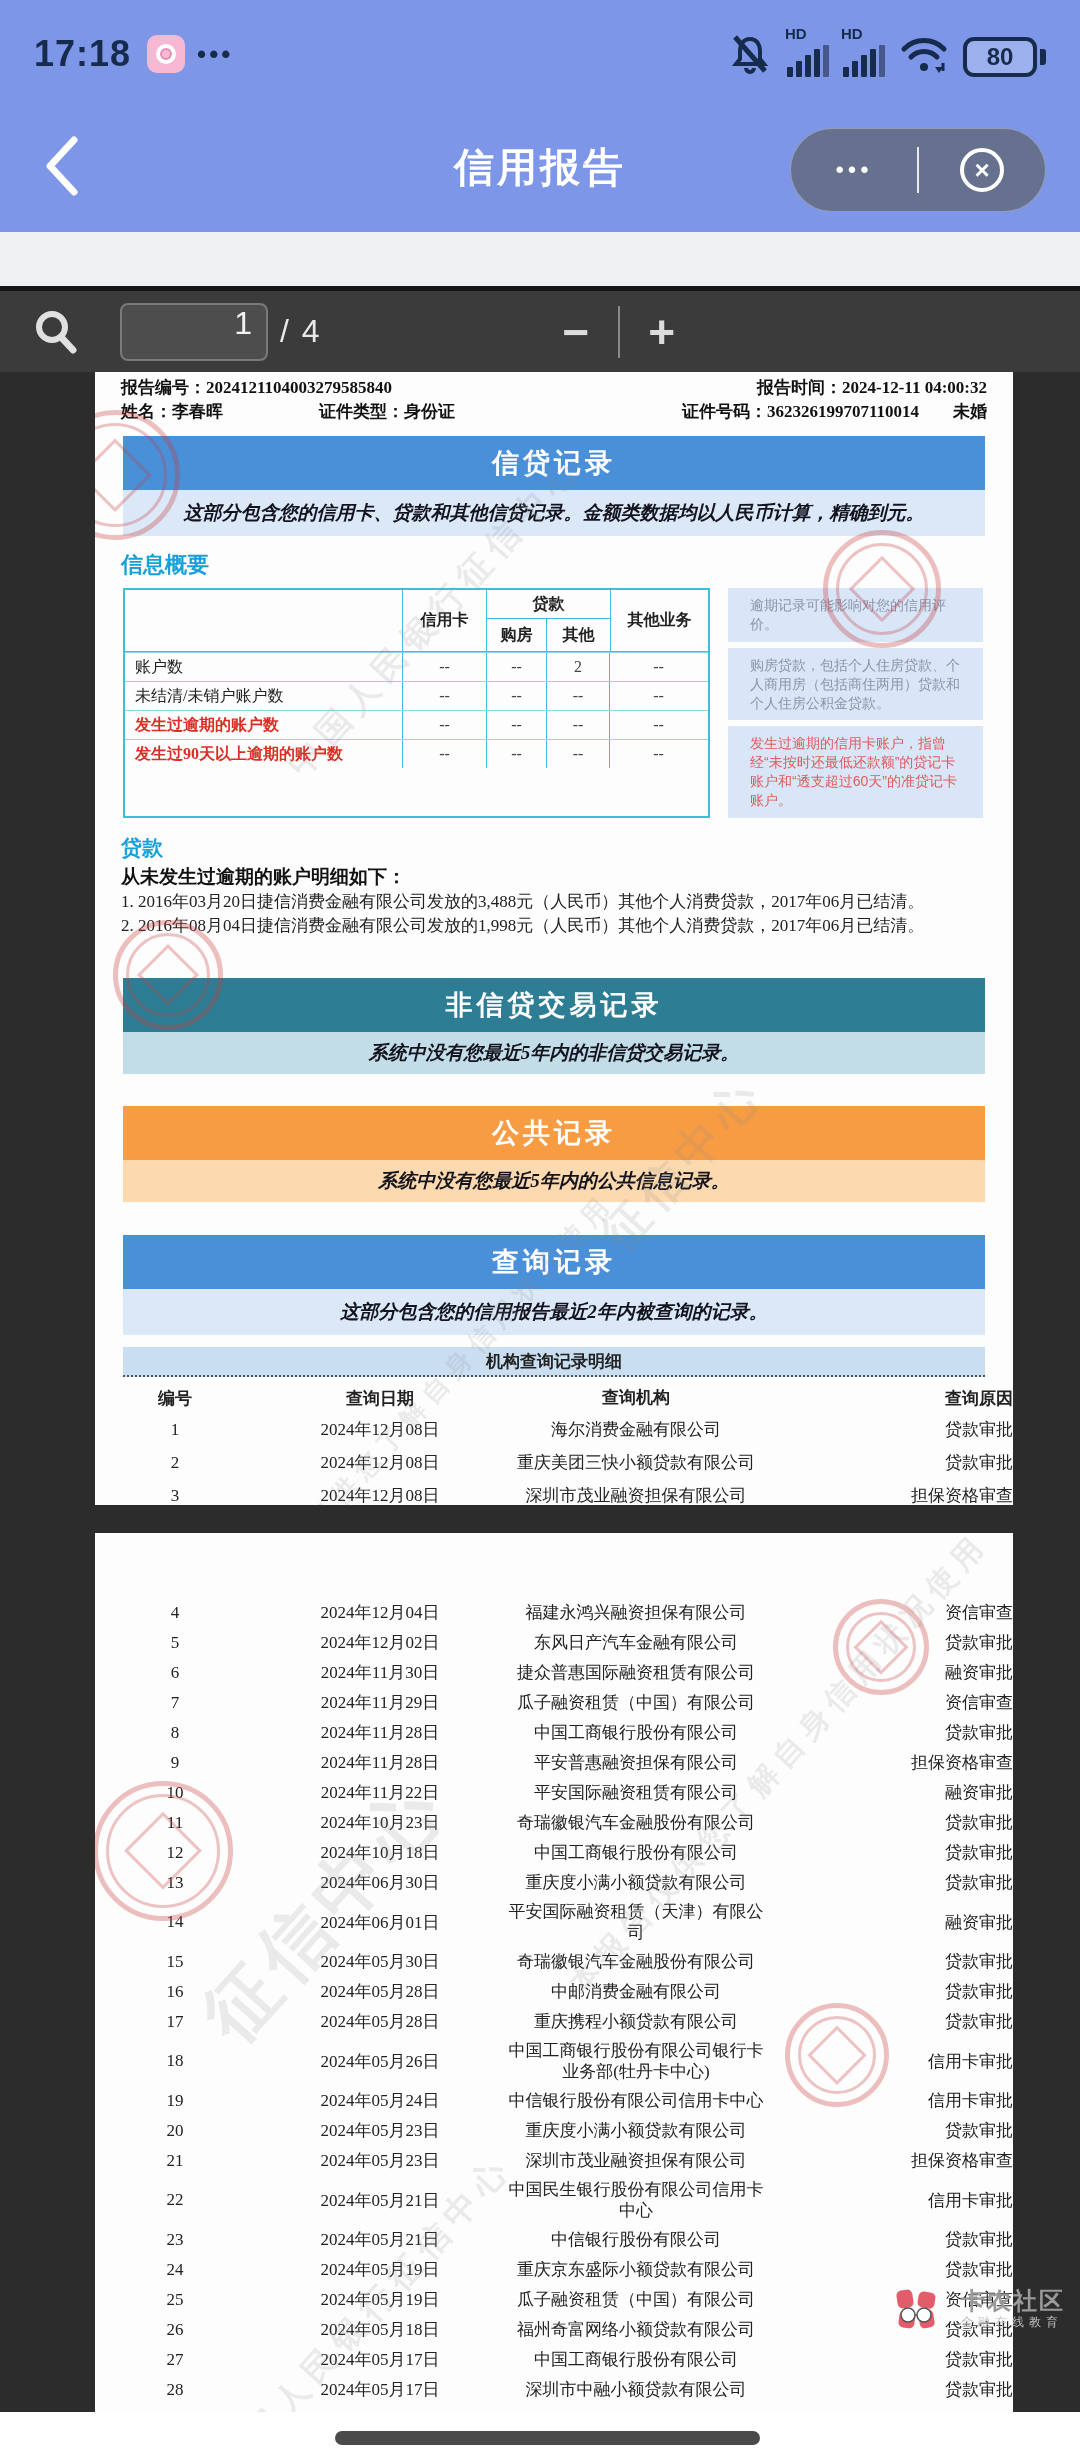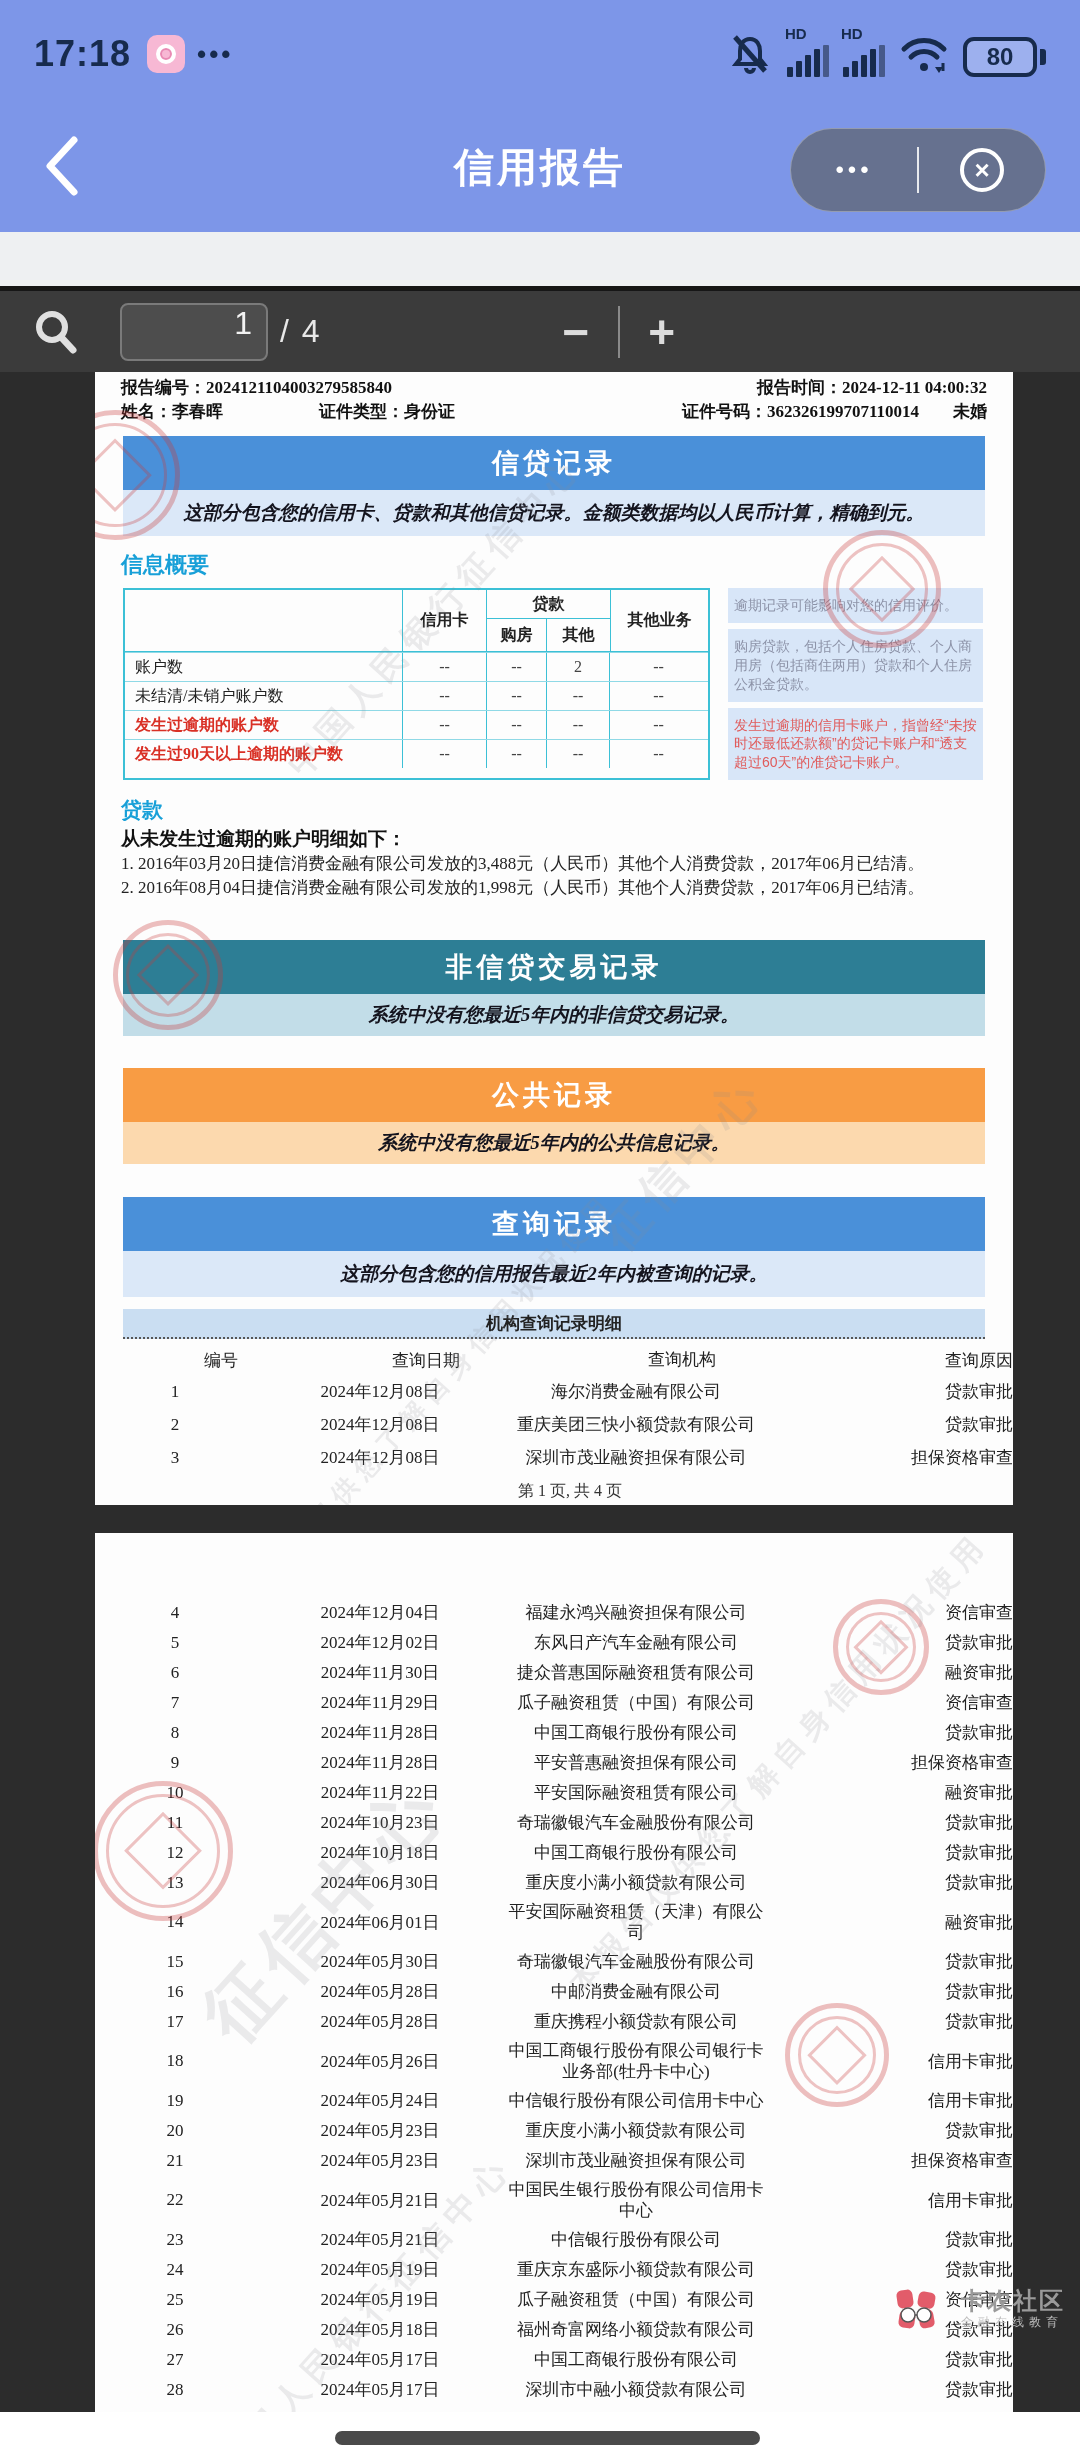--- a/index.html
+++ b/index.html
@@ -90,29 +90,29 @@
   .st-other { width:97px; border-right:none; }
   .st-row { display:flex; height:29px; border-top:1px solid #8fd9e6; align-items:center; }
   .st-row:first-of-type { border-top:none; }
   .st-rowlabel { width:278px; padding-left:10px; border-right:1px solid #3cc0d6; height:100%; display:flex; align-items:center; }
   .st-val { height:100%; display:flex; align-items:center; justify-content:center; border-right:1px solid #3cc0d6; color:#444; }
   .st-val:nth-of-type(2){ width:84px; } .st-val:nth-of-type(3){ width:60px; }
   .st-val:nth-of-type(4){ width:63px; } .st-val:nth-of-type(5){ width:97px; border-right:none; }
   .st-row.red .st-rowlabel { color:#d93025; font-weight:bold; }
 
   .notes { width:255px; margin-left:18px; display:flex; flex-direction:column; gap:6px; font-family:"Liberation Sans","DejaVu Sans",sans-serif; }
-  .note { background:#d8e6f8; color:#8d93a8; font-size:14px; line-height:1.35; padding:8px 6px; }
+  .note { background:#d8e6f8; color:#8d93a8; font-size:14px; line-height:1.35; padding:8px 22px; }
   .note.red { color:#e05b5b; }
 
   .loanlabel { margin:16px 0 2px 26px; font-size:21px; font-weight:bold; color:#18a0d8; font-family:"Liberation Sans","DejaVu Sans",sans-serif; }
   .loantitle { margin-left:26px; font-size:19px; font-weight:bold; color:#111; line-height:26px; }
   .loanitem { margin-left:26px; font-size:17px; color:#222; line-height:24px; }
 
   .qstrip { margin:12px 28px 0; height:30px; background:#cadef2; display:flex; align-items:center; justify-content:center; font-size:17px; font-weight:bold; color:#222; border-bottom:2px dotted #555; }
-  .qhead { display:flex; margin-top:10px; font-weight:normal; font-size:17px;padding-left:46px; }
+  .qhead { display:flex; margin-top:10px; font-weight:bold; font-size:17px; }
   .qrow { display:flex; min-height:22px; margin-bottom:10px; font-size:17px; color:#222; align-items:center; }
   .qc1 { width:160px; text-align:center; }
   .qc2 { width:250px; text-align:center; }
   .qc3 { width:262px; text-align:center; line-height:21px; }
   .qc4 { flex:1; text-align:right; }
   .p1rows { margin-top:8px; }
   .pagefooter { margin-top:12px; text-align:center; font-size:16px; color:#333;padding-left:32px; }
 
   .page2 .qrows { padding-top:68px; }
   .page2 .qrow { margin-bottom:7px; }

